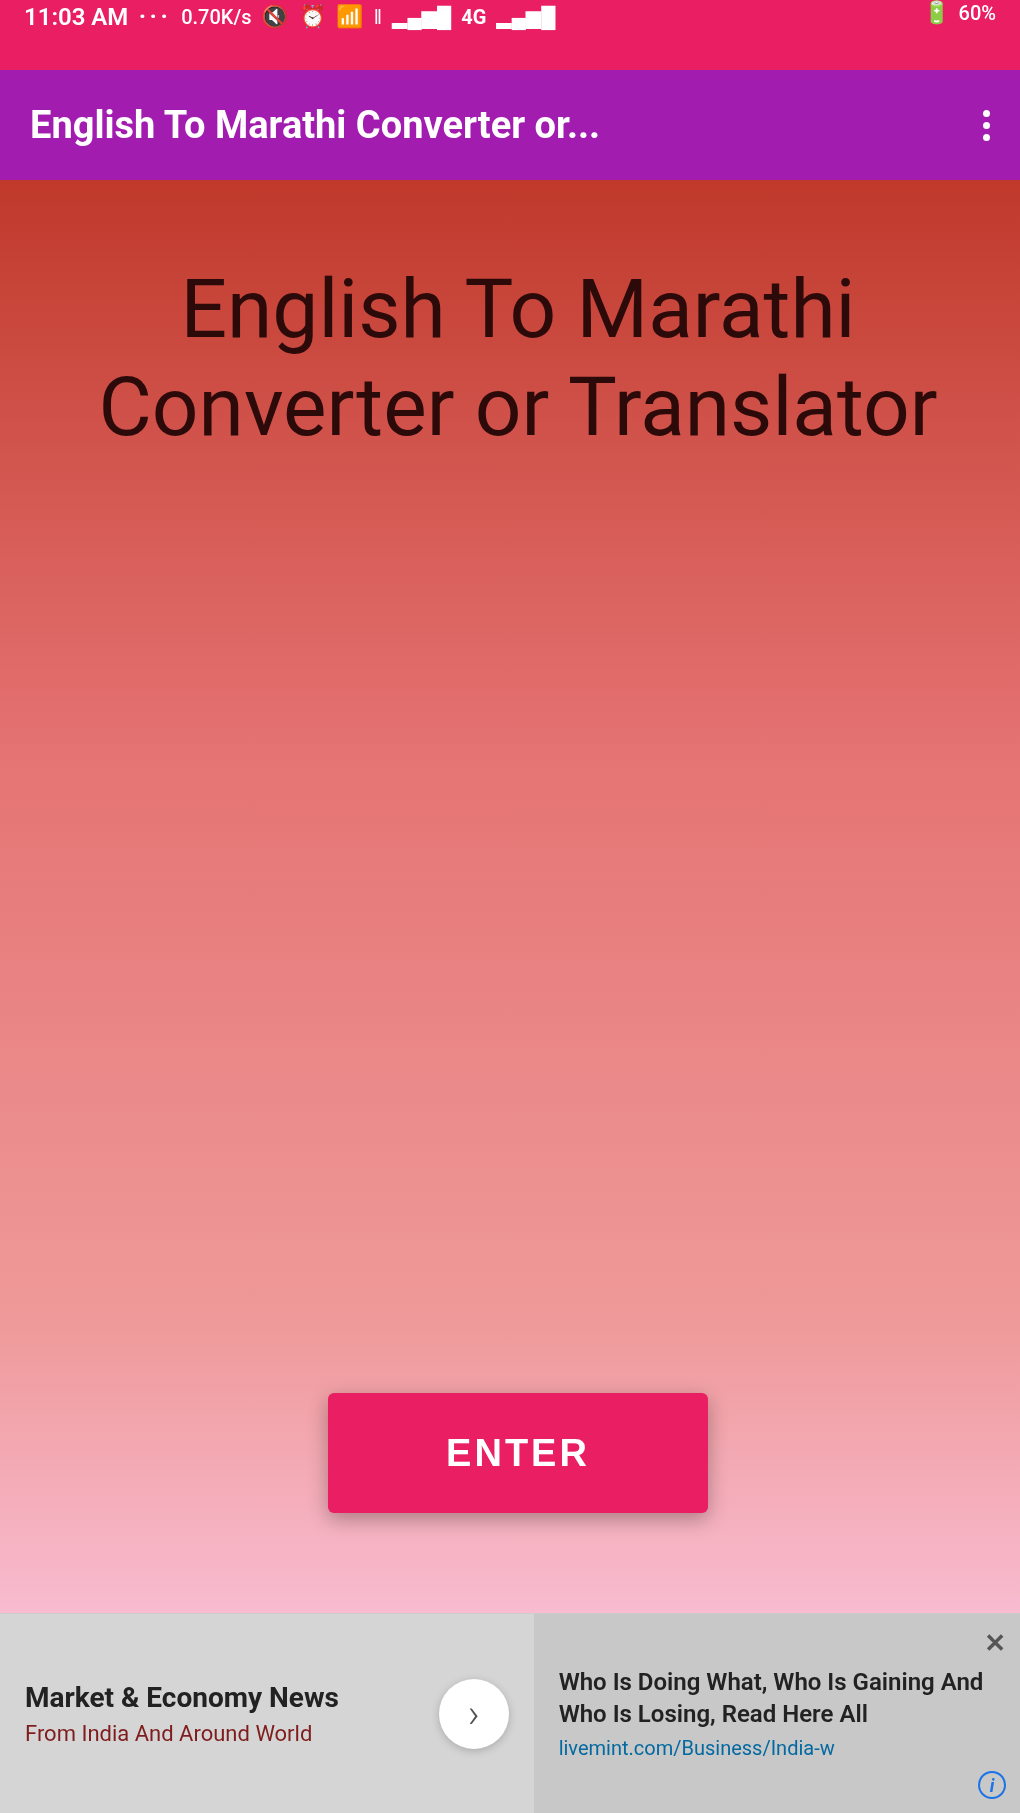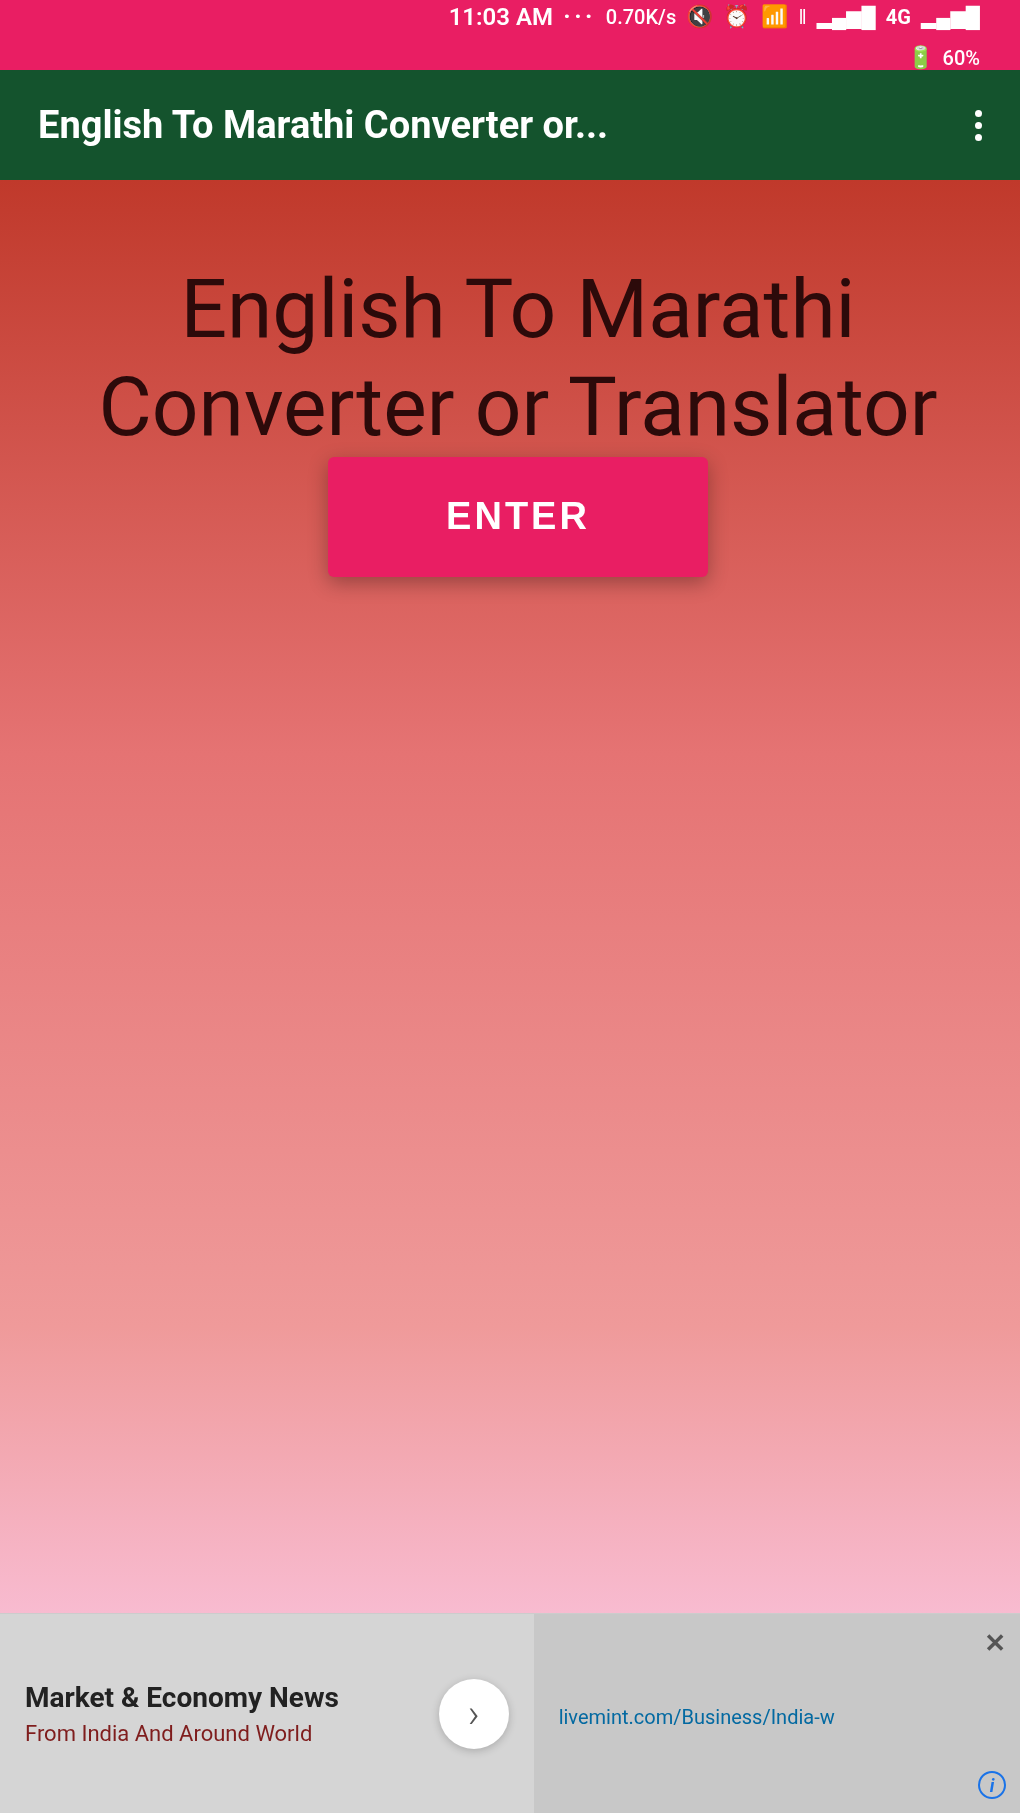--- a/index.html
+++ b/index.html
@@ -16,49 +16,48 @@
       overflow: hidden;
       background: #fff;
     }
 
     
     #status-bar {
       width: 100%;
       height: 70px;
       background: #e91e63;
       display: flex;
-      align-items: flex-end;
+      align-items: flex-start;
       justify-content: space-between;
-      padding: 0 40px;
+      padding: 0 24px;
       color: white;
       font-size: 22px;
       font-weight: 500;
-      flex-direction: column;
     }
 
     #status-left {
       display: flex;
       align-items: center;
       gap: 10px;
     }
 
     #status-time {
       font-size: 24px;
       font-weight: 600;
     }
 
     
     #app-bar {
       width: 100%;
       height: 110px;
-      background: #14532d;
+      background: #a21caf;
       display: flex;
       align-items: center;
       justify-content: space-between;
-      padding: 0 38px;
+      padding: 0 30px;
       color: white;
     }
 
     #app-title {
       font-size: 38px;
       font-weight: 700;
       color: white;
     }
 
     #more-icon {
@@ -80,20 +79,21 @@
     }
 
     
     #main-content {
       width: 100%;
       height: calc(1813px - 70px - 110px - 200px);
       background: linear-gradient(180deg, #c0392b 0%, #e57373 40%, #ef9a9a 80%, #f8bbd0 100%);
       display: flex;
       flex-direction: column;
       align-items: center;
+      justify-content: space-between;
       padding: 60px 24px 60px 40px;
     }
 
     #hero-title {
       font-size: 82px;
       font-weight: 400;
       color: #2c0a0a;
       text-align: center;
       line-height: 1.2;
       margin-top: 20px;
@@ -279,17 +279,18 @@
   <div id="ad-left">
     <div id="ad-left-title">Market &amp; Economy News</div>
     <div id="ad-left-subtitle">From India And Around World</div>
   </div>
   <div id="ad-arrow">
     <div id="ad-arrow-circle">
       <span id="ad-arrow-icon" style="font-size:40px; color:#555; font-weight:300;">›</span>
     </div>
   </div>
   <div id="ad-right">
+    <div id="ad-right-title">Who Is Doing What, Who Is Gaining And Who Is Losing, Read Here All</div>
     <div id="ad-right-url">livemint.com/Business/India-w</div>
     <span id="ad-close">✕</span>
     <span id="ad-info">i</span>
   </div>
 </div>
 
 </body></html>

